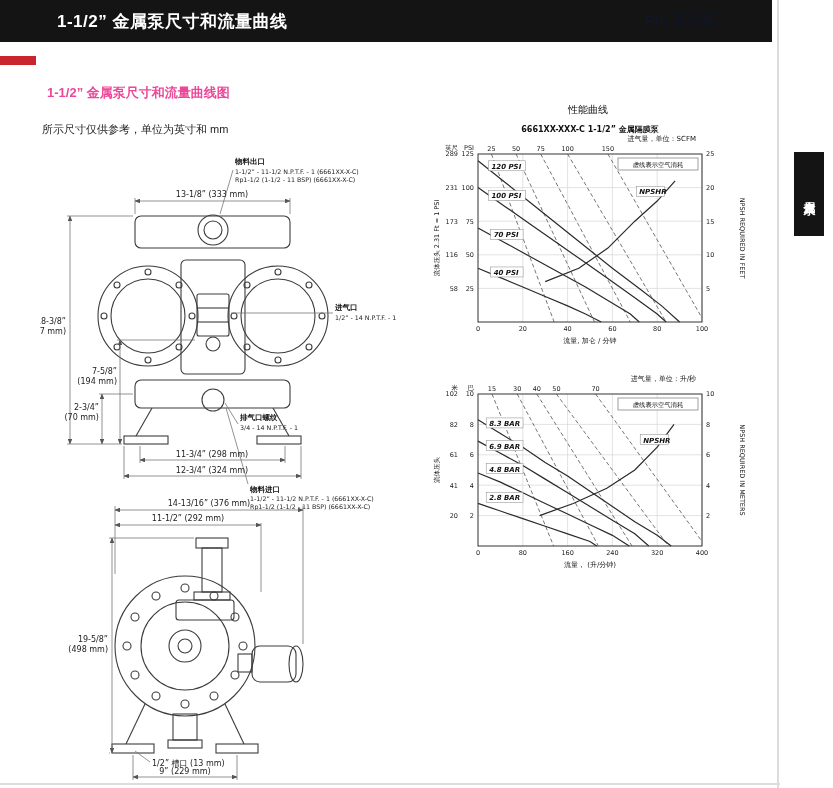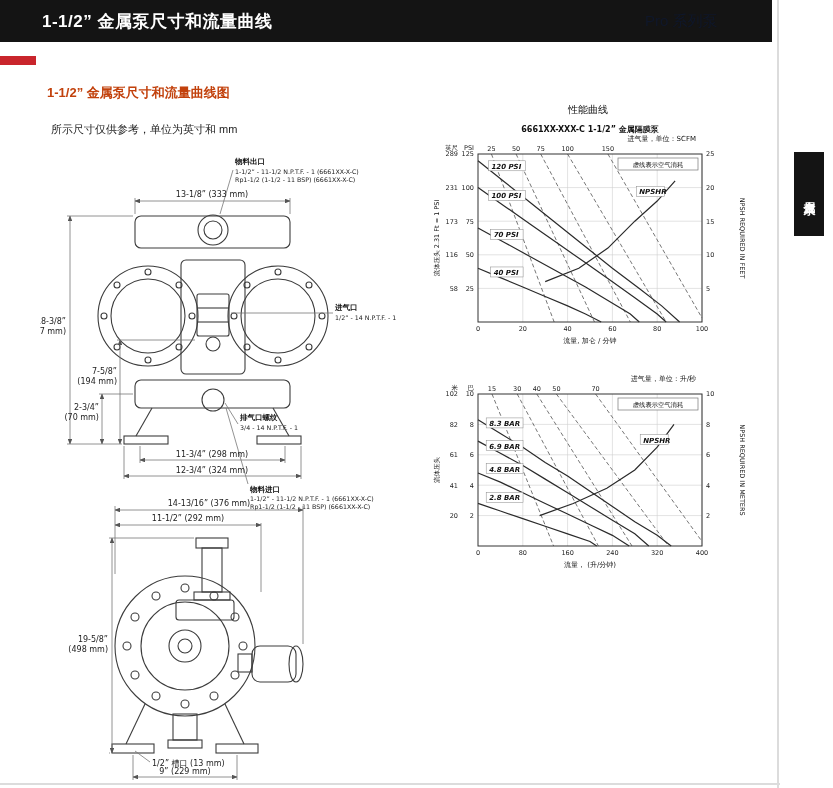--- a/index.html
+++ b/index.html
@@ -1,24 +1,24 @@
 <!DOCTYPE html>
 <html><head>
 <meta charset="utf-8">
 <style>
   html,body{margin:0;padding:0;background:#fff;}
   .page{position:relative;width:833px;height:788px;background:#fff;overflow:hidden;
         font-family:"Liberation Sans",sans-serif;color:#111;}
   .abs{position:absolute;}
   .header-bar{left:0;top:0;width:772px;height:42px;background:#141414;}
-  .header-title{left:42px;top:10px;color:#fff;font-size:17px;font-weight:bold;letter-spacing:.5px;}
+  .header-title{left:57px;top:10px;color:#fff;font-size:17px;font-weight:bold;letter-spacing:.5px;}
   .header-right{left:645px;top:12px;color:#0f172a;font-size:15px;font-weight:normal;}
   .red-accent{left:0;top:56px;width:36px;height:9px;background:#c9252c;}
-  .section-title{left:47px;top:84px;color:#c2410c;font-size:13px;font-weight:bold;}
-  .units-note{left:51px;top:122px;font-size:11px;color:#222;}
+  .section-title{left:47px;top:84px;color:#ec4899;font-size:13px;font-weight:bold;}
+  .units-note{left:42px;top:122px;font-size:11px;color:#222;}
   .charts-heading{left:430px;top:103px;width:316px;text-align:center;font-size:10px;font-weight:normal;color:#111;}
   .footer-note{left:464px;top:588px;font-size:9px;color:#333;}
   .side-tab{left:794px;top:152px;width:30px;height:84px;background:#141414;color:#fff;
             display:flex;align-items:center;justify-content:center;
             writing-mode:vertical-rl;font-size:12px;font-weight:bold;letter-spacing:2px;}
   .vline{left:777px;top:0;width:2px;height:788px;background:#dcdcdc;}
   .hline{left:0;top:783px;width:780px;height:2px;background:#dcdcdc;}
   
   .dim{font:8px "DejaVu Sans",sans-serif;fill:#222;}
   .spec{font:6.3px "DejaVu Sans",sans-serif;fill:#222;}

